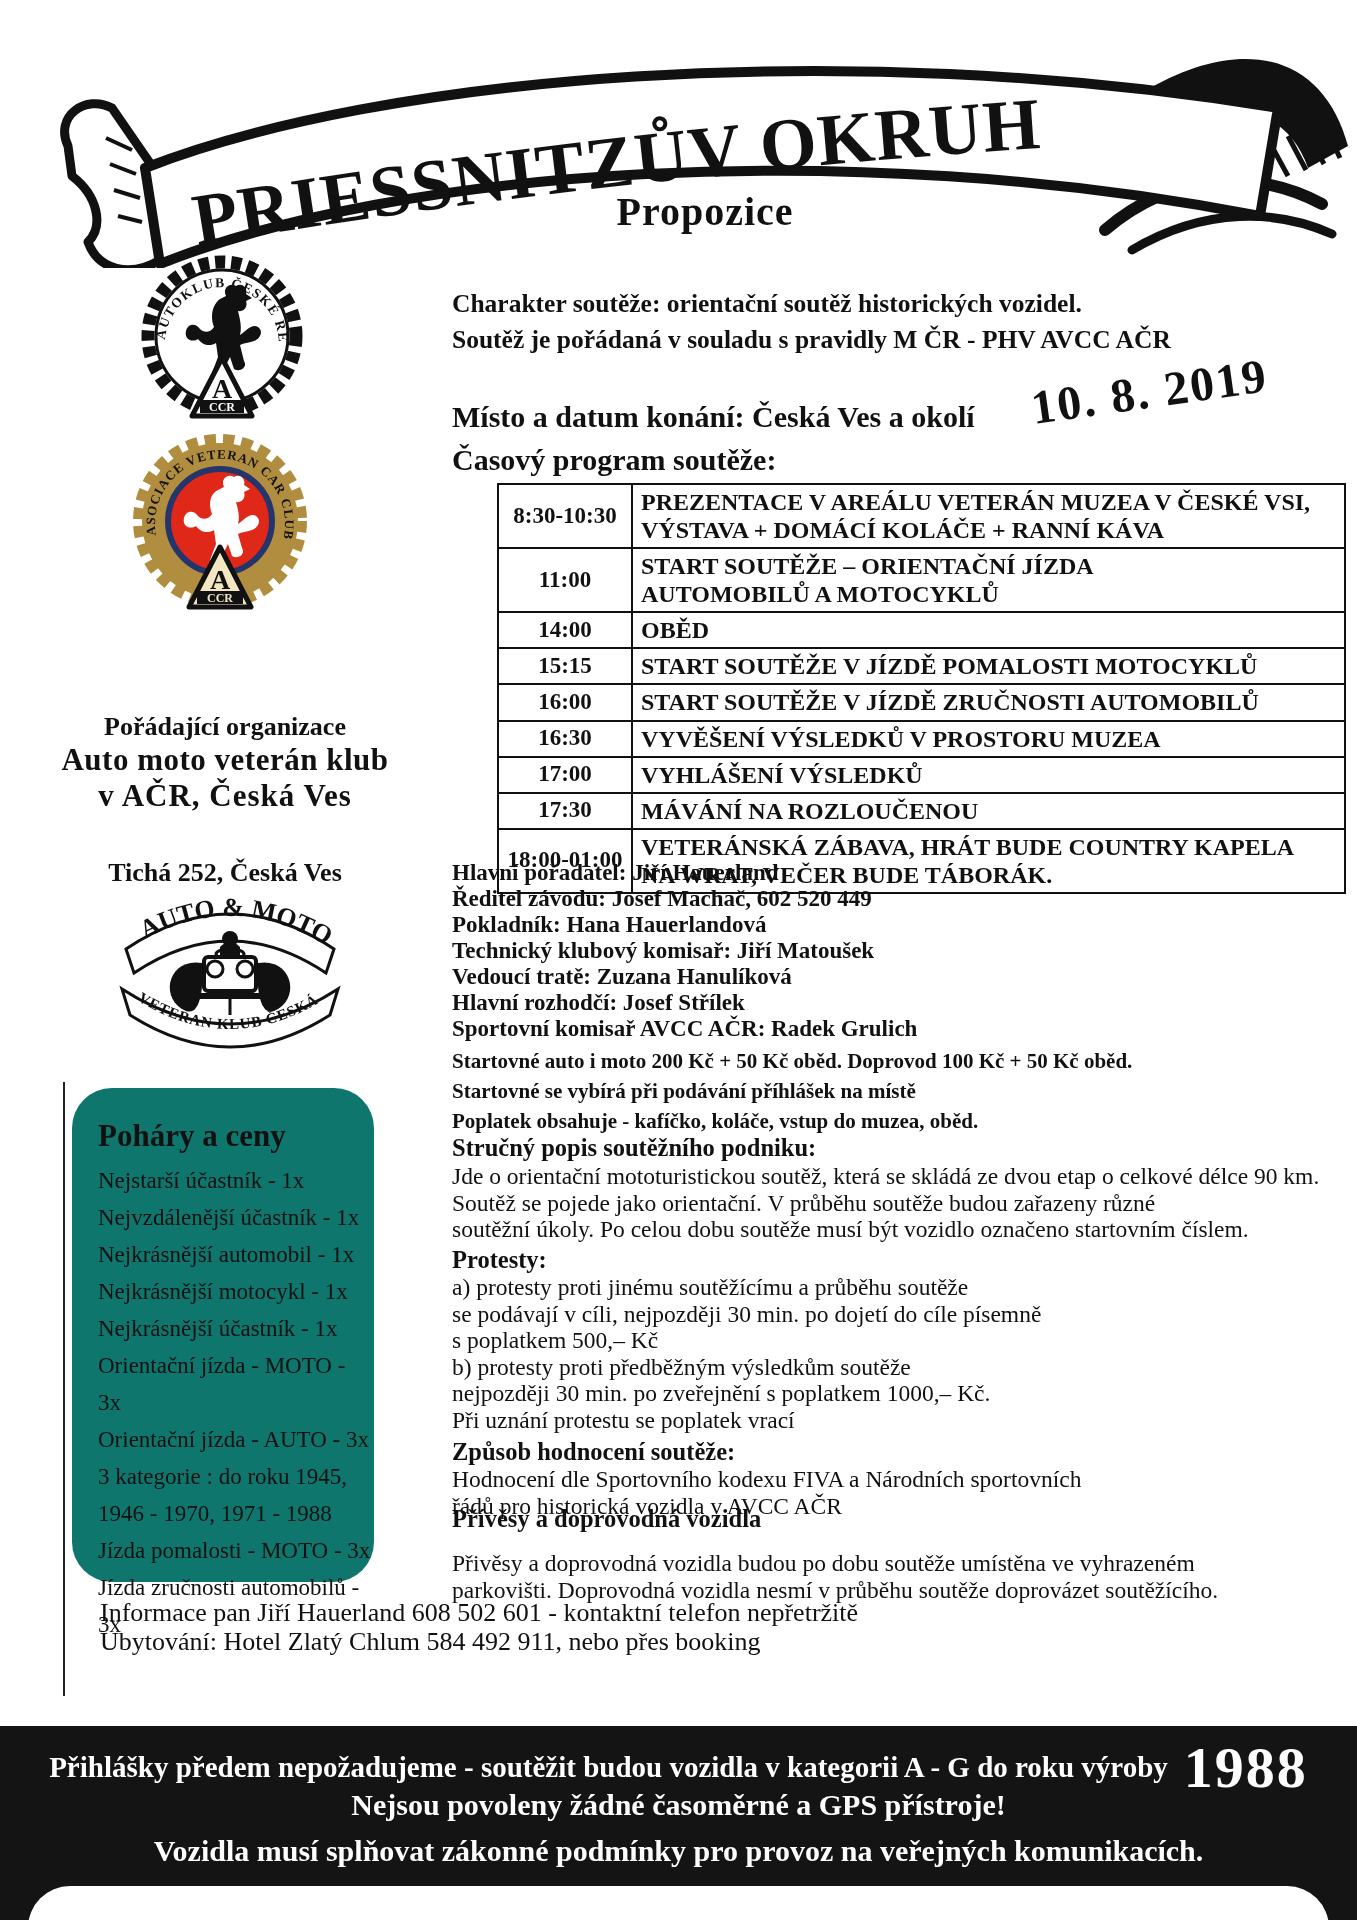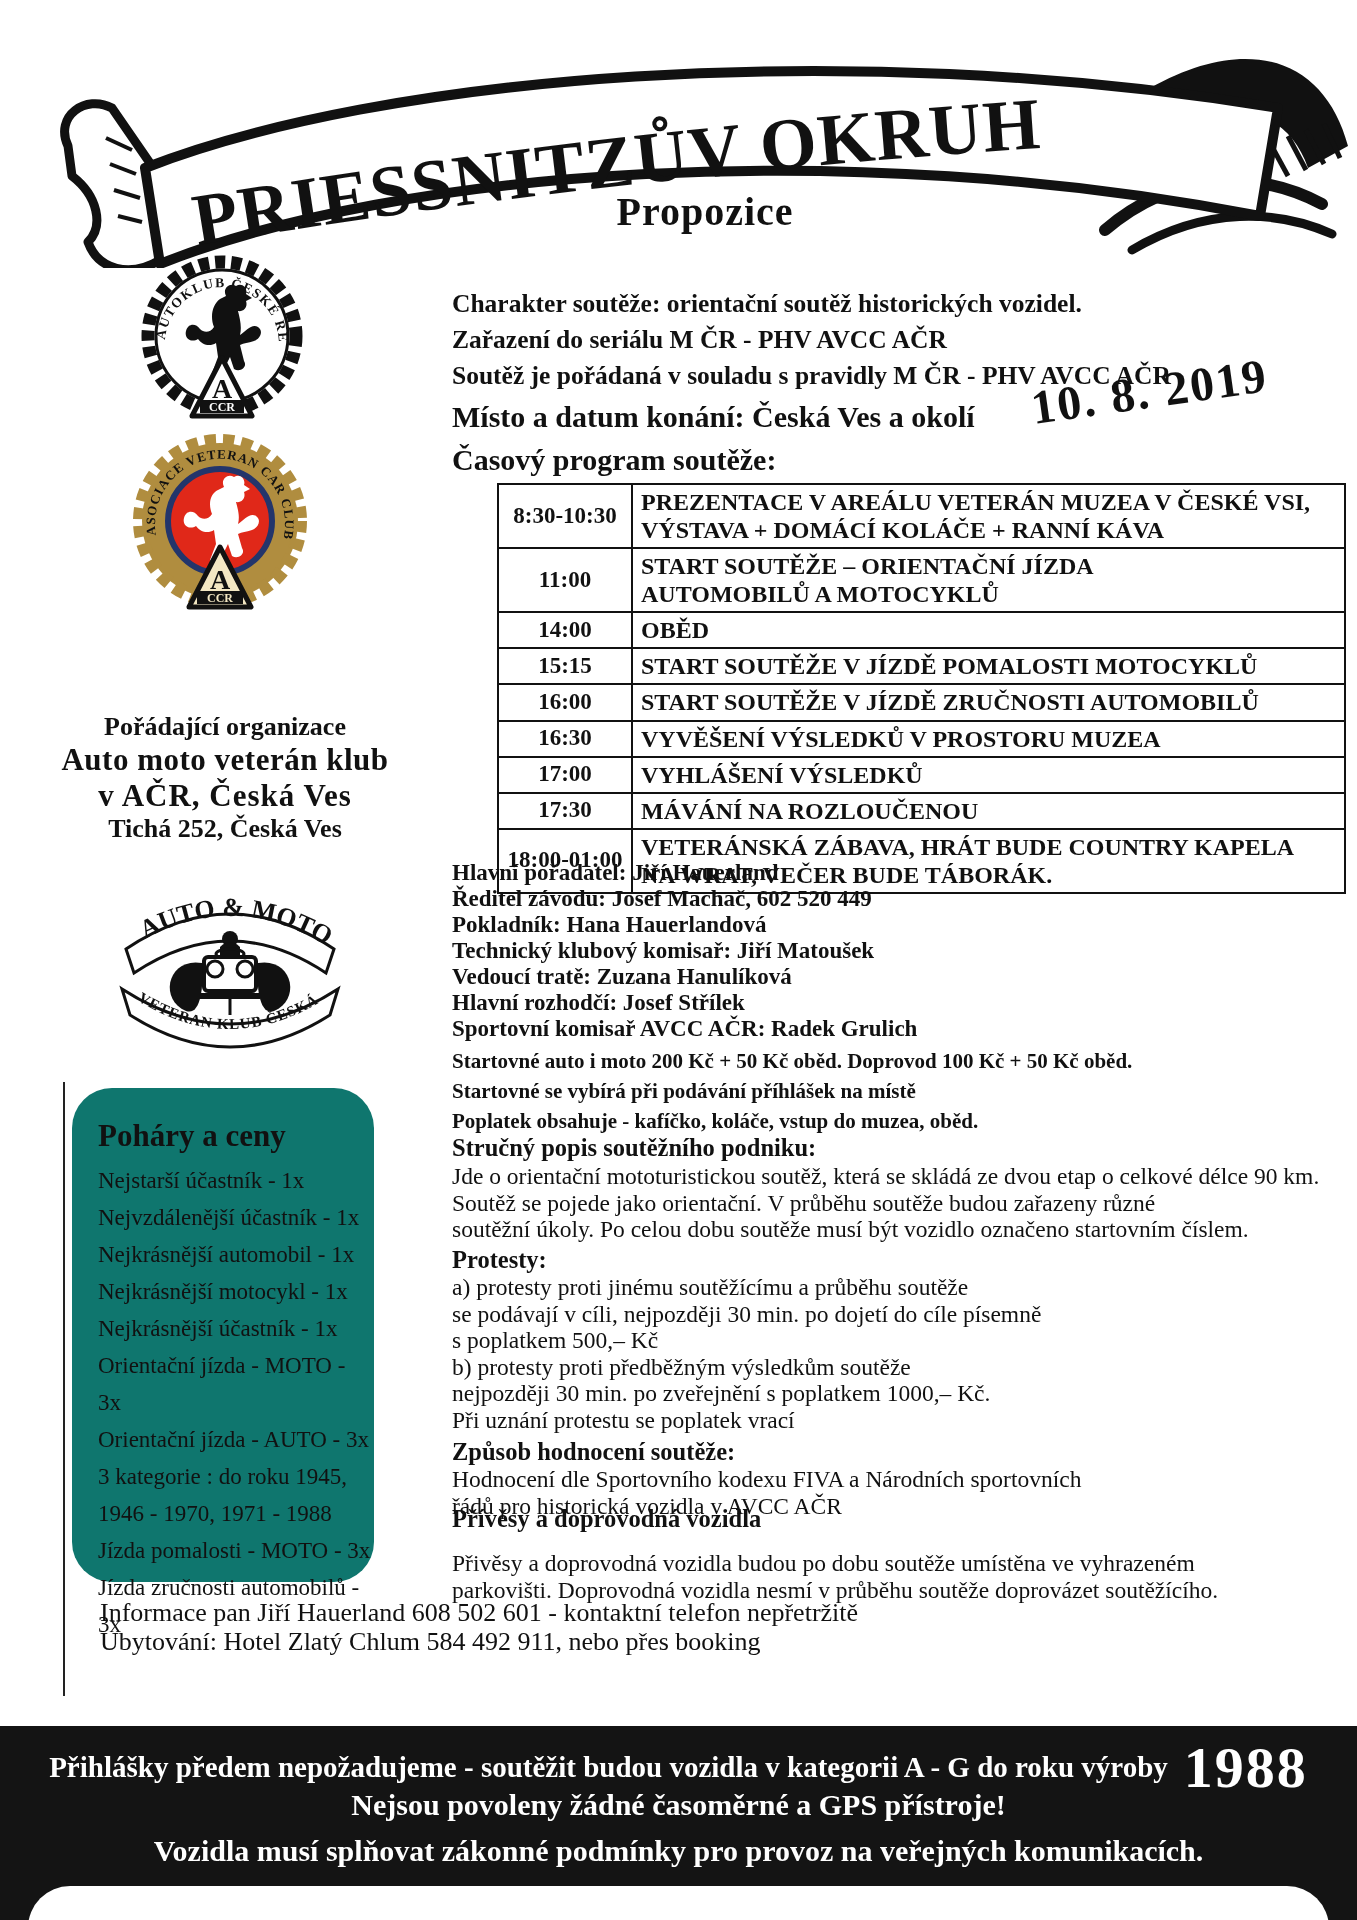--- a/index.html
+++ b/index.html
@@ -39,21 +39,21 @@
   
   #contacts{left:100px;top:1598px;font-size:26px;line-height:29px;width:1100px;}
 
   
   #acr-logo{left:138px;top:248px;}
   #avcc-logo{left:128px;top:426px;}
   #organizer{left:52px;top:712px;width:346px;text-align:center;}
   #organizer .o1{font-size:26px;font-weight:bold;}
   #organizer .o2{font-size:31px;font-weight:bold;letter-spacing:.5px;}
   #organizer .o3{font-size:31px;font-weight:bold;letter-spacing:1px;}
-  #organizer .o4{font-size:26px;font-weight:bold;}
+  #organizer .o4{font-size:26px;font-weight:bold;margin-top:44px;}
   #club-logo{left:110px;top:876px;}
 
   #prize-box{left:72px;top:1088px;width:302px;height:494px;background:#0f766e;border-radius:40px;}
   #prize-title{margin:30px 0 8px 26px;font-size:31px;font-weight:bold;}
   #prize-list{margin:6px 0 0 26px;font-size:23px;line-height:37px;}
   #frame-line{left:63px;top:1082px;width:2px;height:614px;background:#222;}
 
   
   #footer{left:0;top:1696px;width:1357px;height:224px;background:#141414;color:#fff;margin-top:30px;}
   #footer-line1{position:absolute;left:0;top:8px;width:100%;display:flex;justify-content:center;align-items:center;gap:16px;}
@@ -97,21 +97,20 @@
       <text font-family="Liberation Serif, serif" font-size="73" font-weight="bold" fill="#111" letter-spacing="1">
         <textPath href="#bannerTextPath" startOffset="30">PRIESSNITZŮV OKRUH</textPath>
       </text>
     </svg>
   </div>
 
   <div class="abs" id="propozice">Propozice</div>
 
   <div class="abs" id="intro">
     <div>Charakter soutěže: orientační soutěž historických vozidel.</div>
-    <div>Zařazení do seriálu M ČR - PHV AVCC AČR</div>
     <div>Soutěž je pořádaná v souladu s pravidly M ČR - PHV AVCC AČR</div>
   </div>
   <div class="abs" id="place-line">Místo a datum konání: Česká Ves a okolí</div>
   <div class="abs" id="event-date">10. 8. 2019</div>
   <div class="abs" id="program-heading">Časový program soutěže:</div>
 
   <table class="abs" id="schedule">
     <tbody>
 
         <tr>

